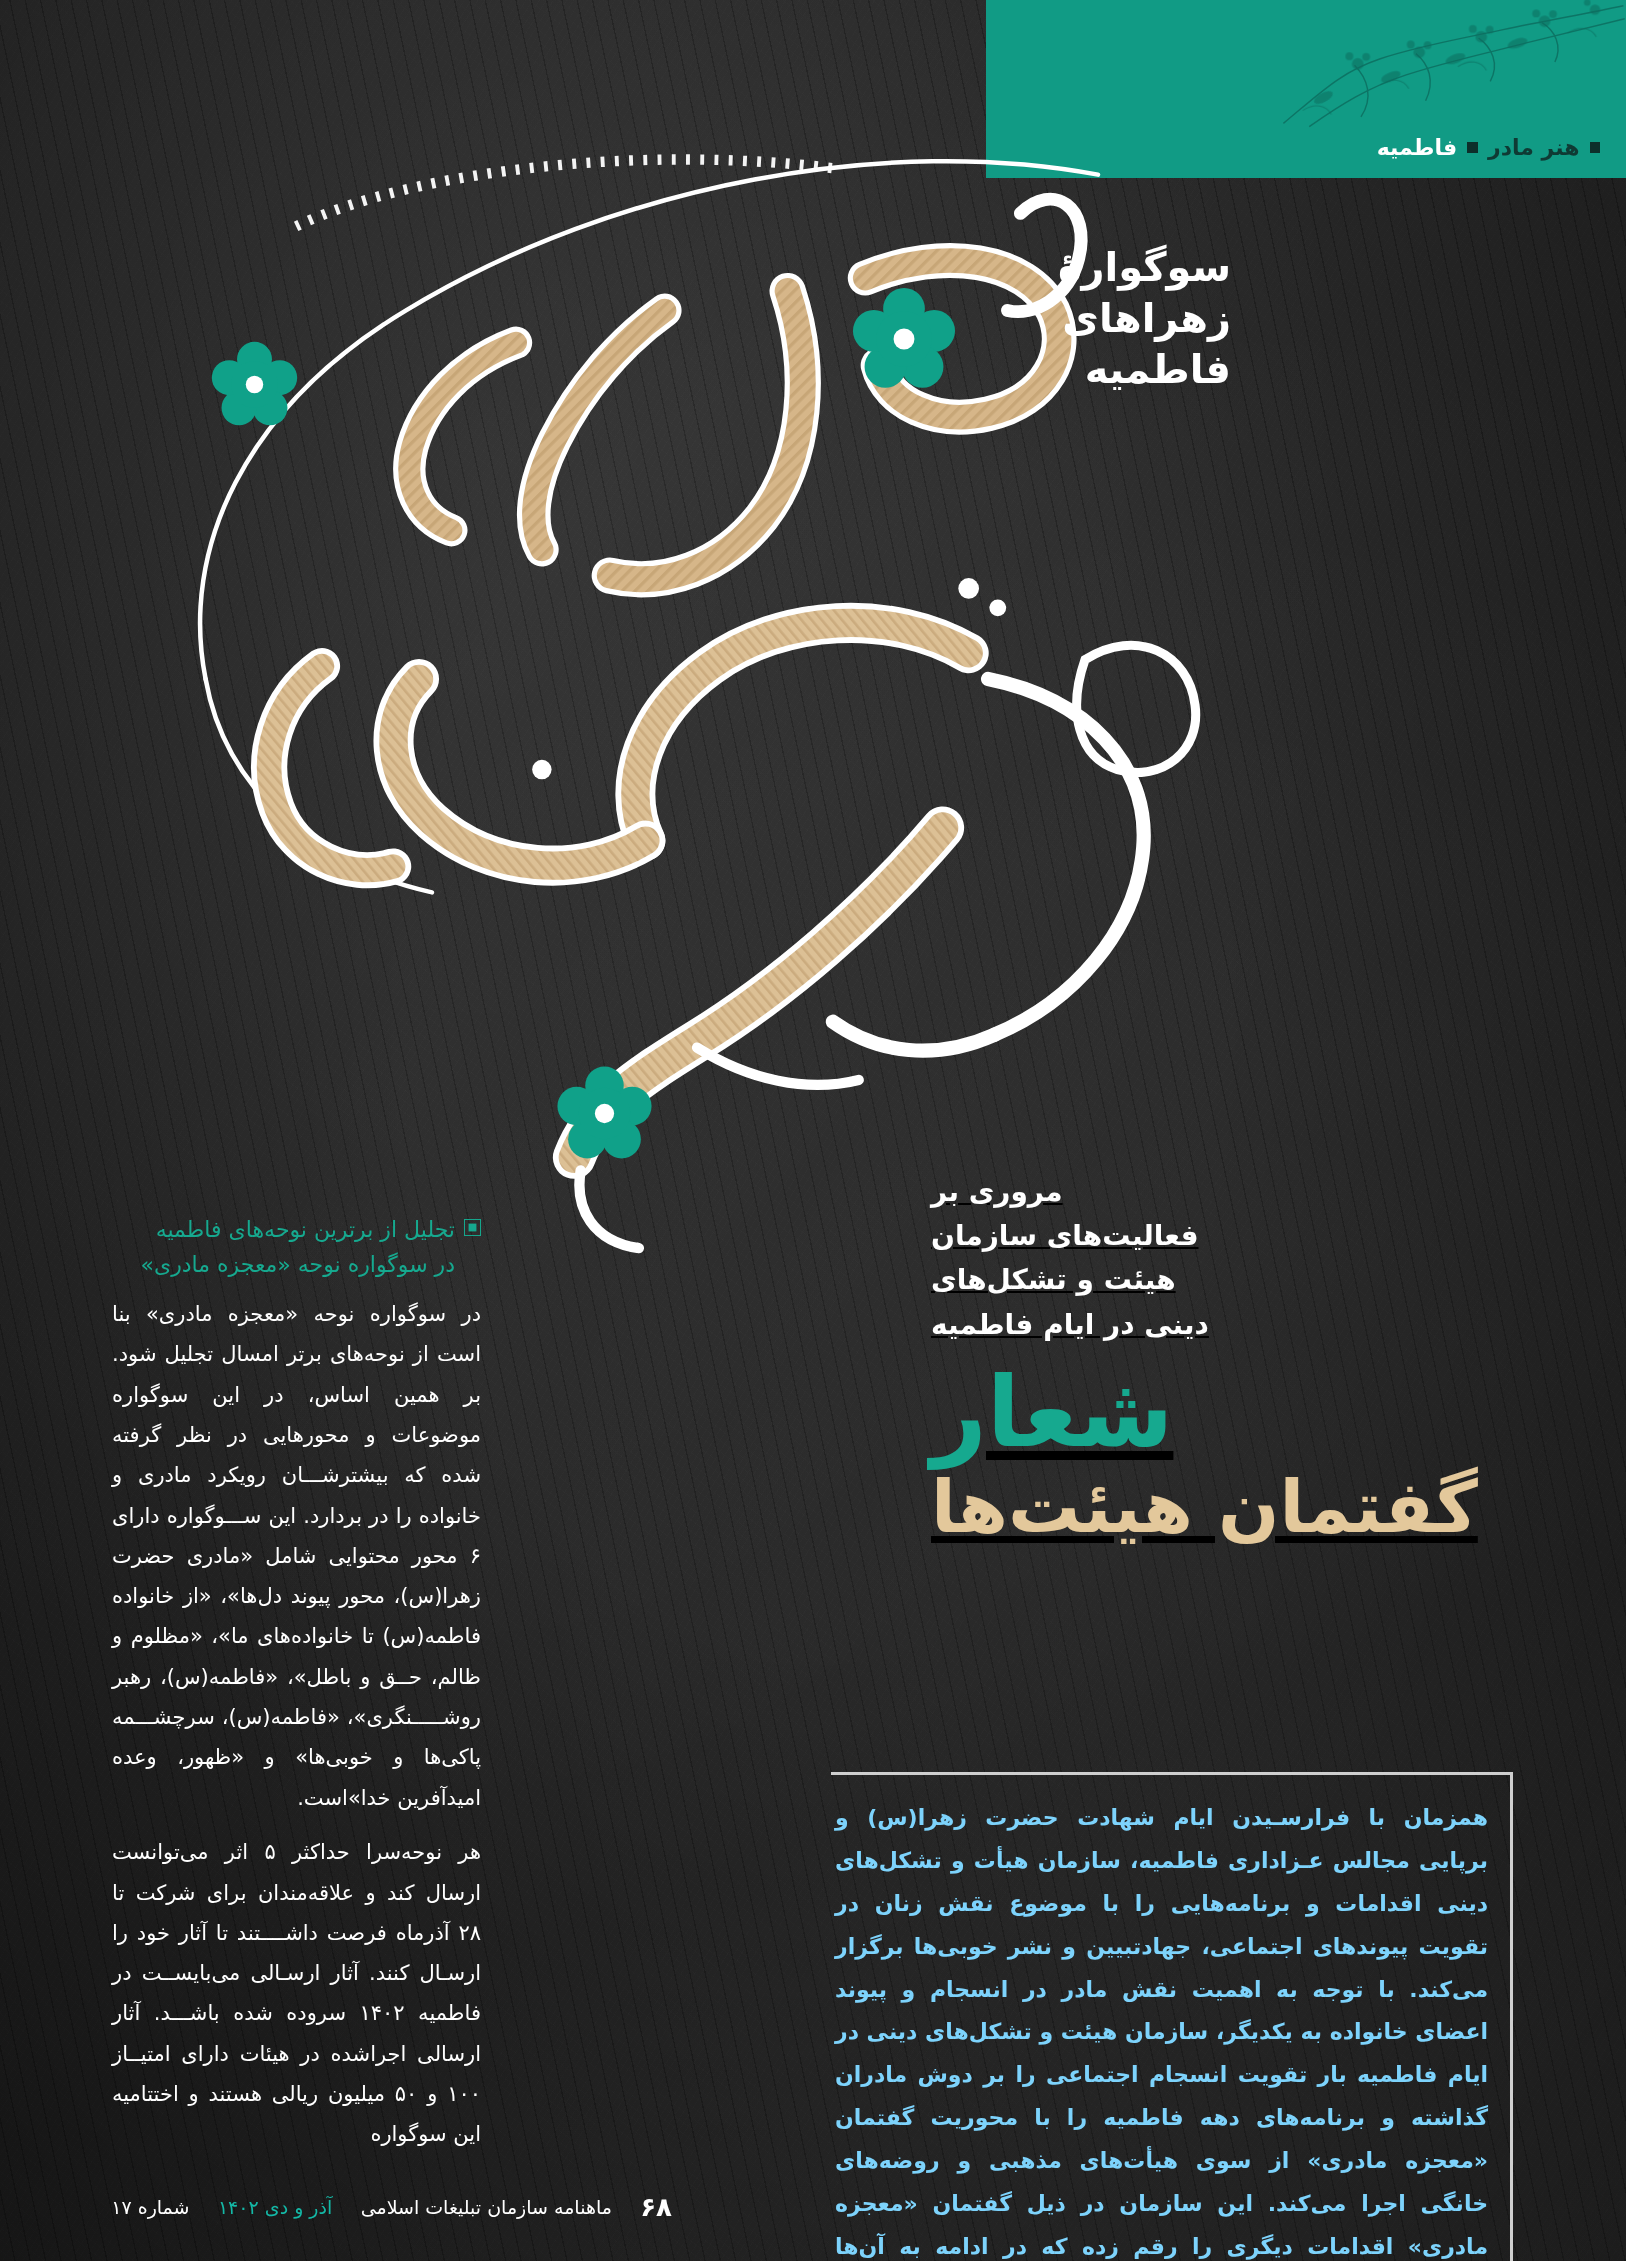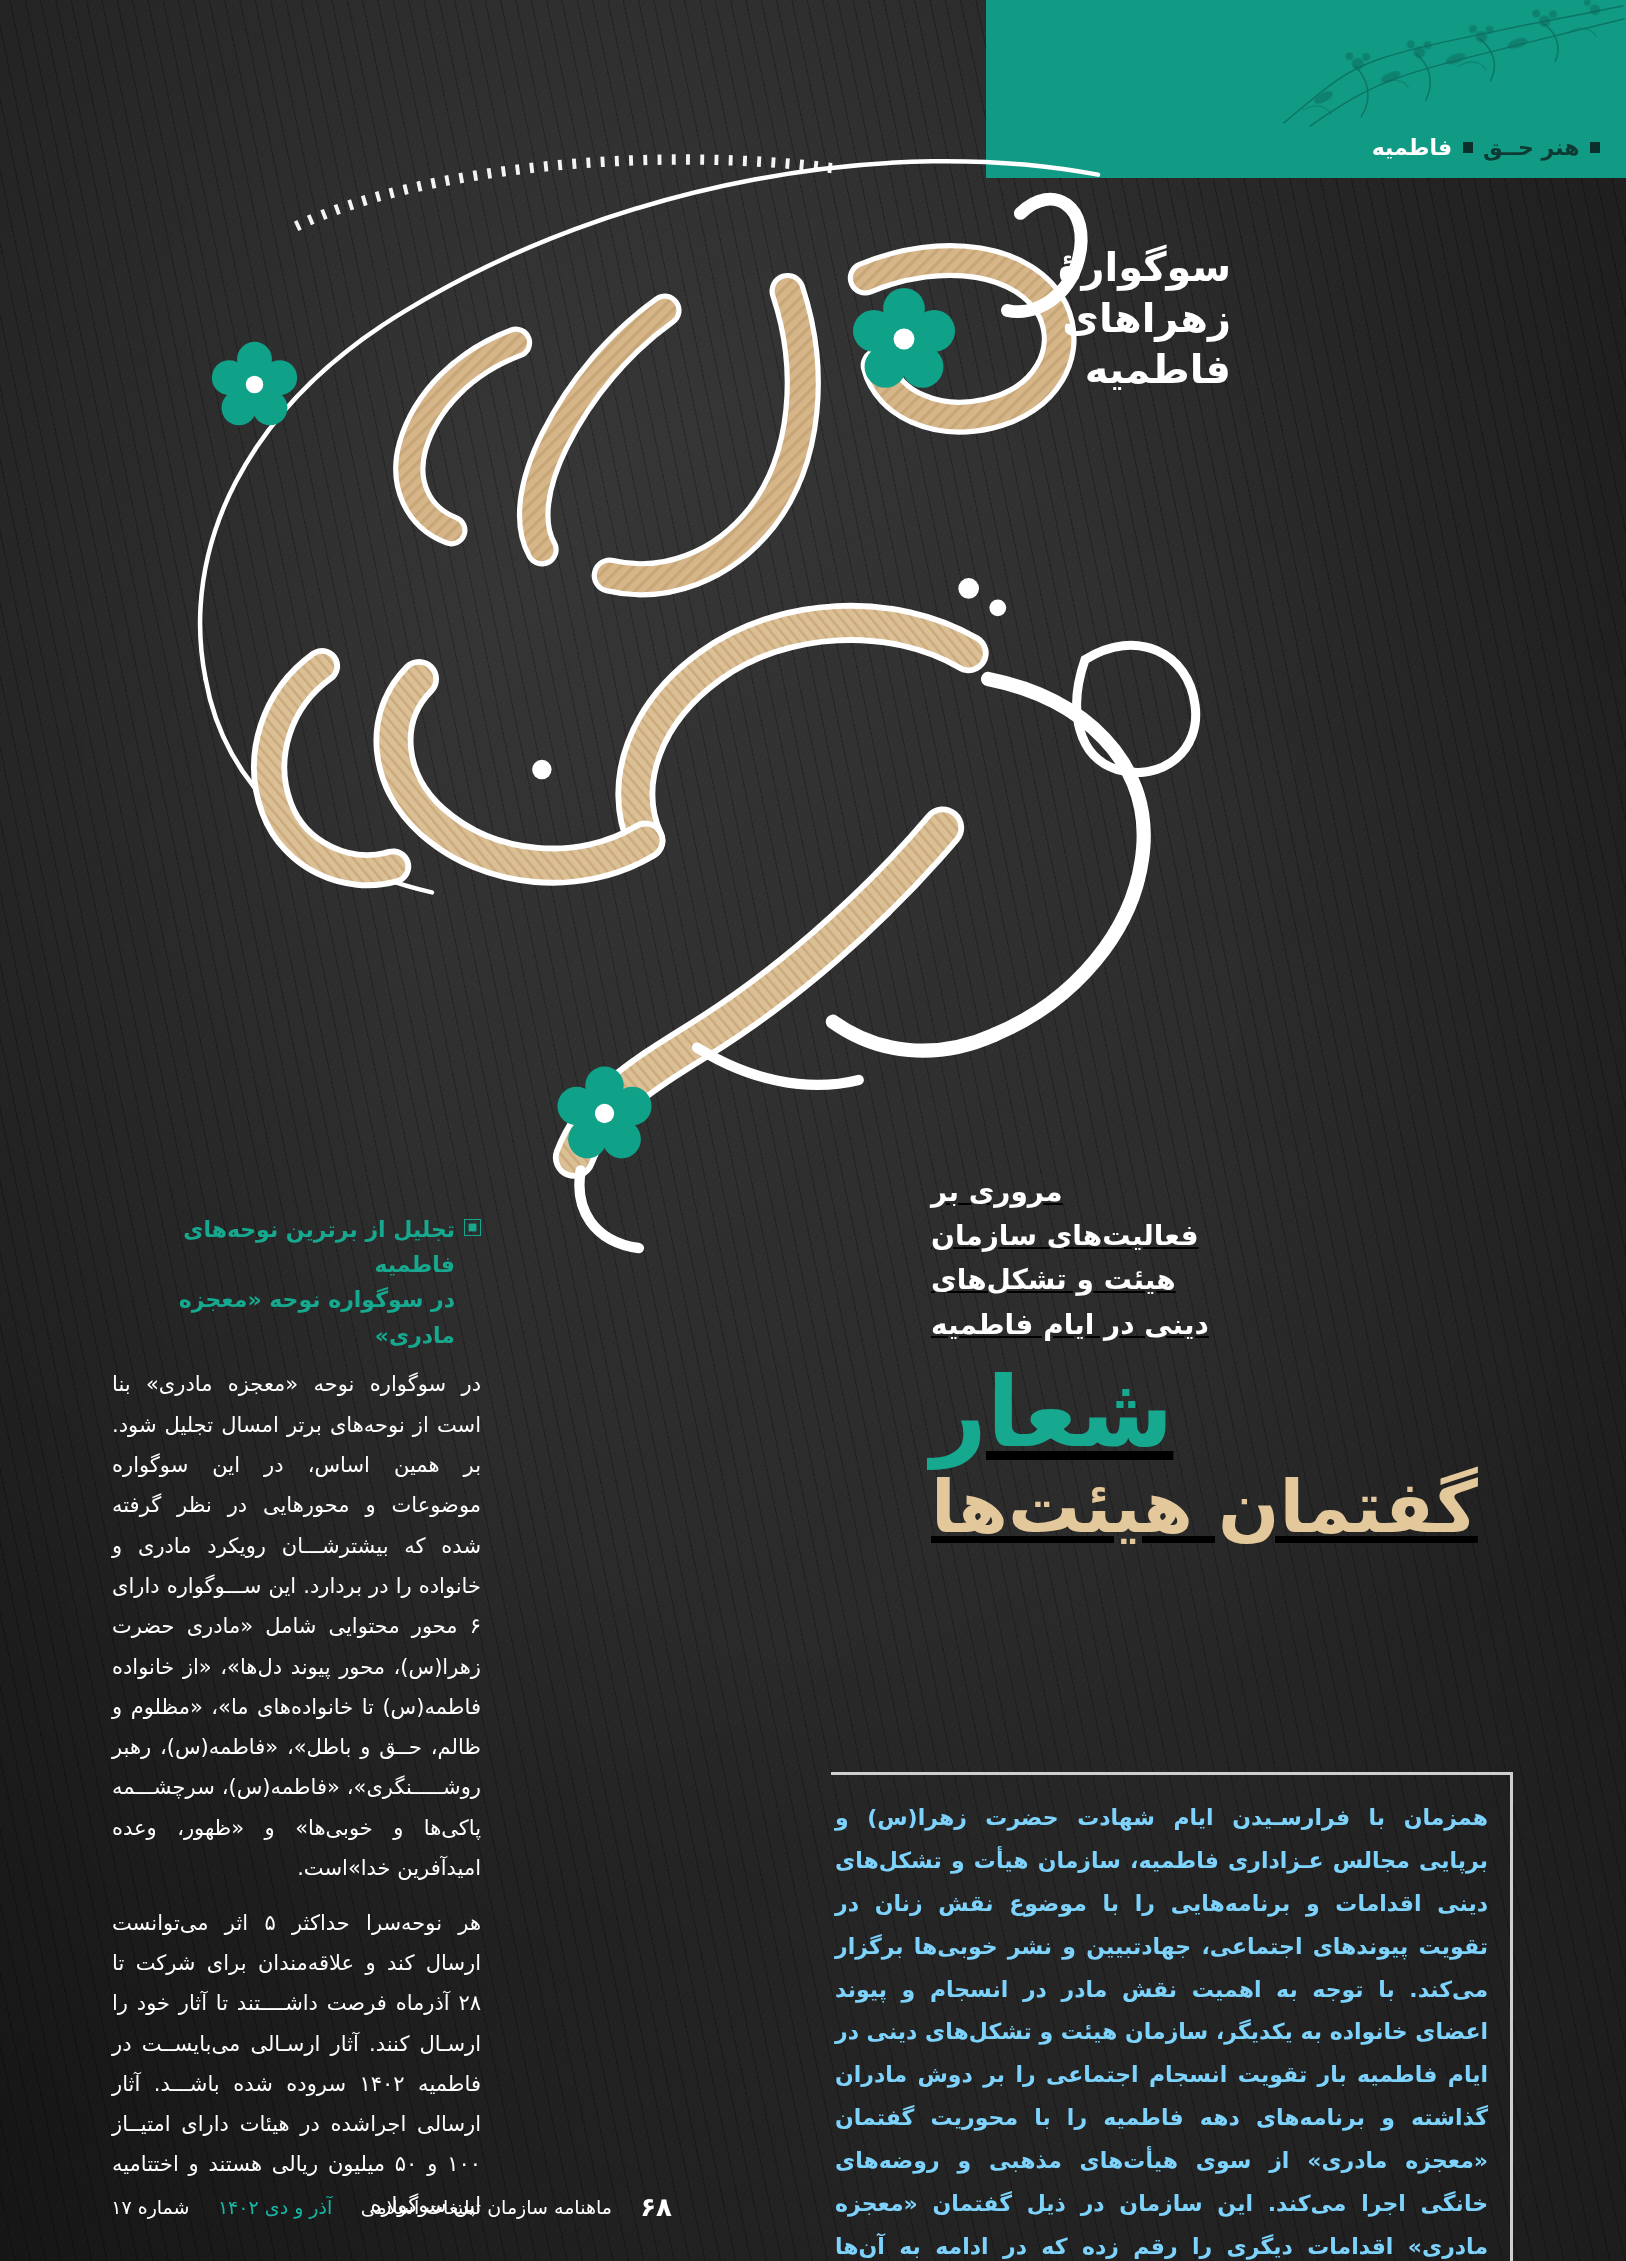--- a/index.html
+++ b/index.html
@@ -167,21 +167,21 @@
     direction: rtl;
     margin-bottom: 11.6px;
   }
   .subhead-marker {
     flex: 0 0 auto;
     margin-top: 6.5px;
   }
   .subhead {
     color: #16a98f;
     font-size: 22px;
-    font-weight: bold;
+    font-weight: normal;
     line-height: 1.6;
     text-align: right;
     margin: 0;
   }
   .body-p {
     color: #ffffff;
     font-size: 21px;
     line-height: 1.92;
     text-align: justify;
     margin: 0 0 14.2px 0;
@@ -259,21 +259,21 @@
       </g>
       <g fill="none" stroke="#0b4a42" stroke-width="1.6" opacity="0.6">
         <path d="M60 180 C 78 168, 96 172, 104 186"></path>
         <path d="M180 140 C 198 128, 216 132, 224 146"></path>
         <path d="M300 112 C 318 100, 336 104, 344 118"></path>
         <path d="M470 60 C 488 48, 506 52, 514 66"></path>
       </g>
     </svg>
     <div class="header-label-row">
       <span class="header-sq"></span>
-      <span class="header-label alt">هنر حــق</span>
+      <span class="header-label alt">هنر مادر</span>
       <span class="header-sq"></span>
       <span class="header-label">فاطمیه</span>
     </div>
   </div>
 
   <div class="art-zone">
     <svg class="callig-svg" viewBox="0 0 1950 1800">
       <defs>
         <pattern id="stripes" patternUnits="userSpaceOnUse" width="14" height="14" patternTransform="rotate(45)">
           <rect width="14" height="14" fill="#d6b689"></rect>

